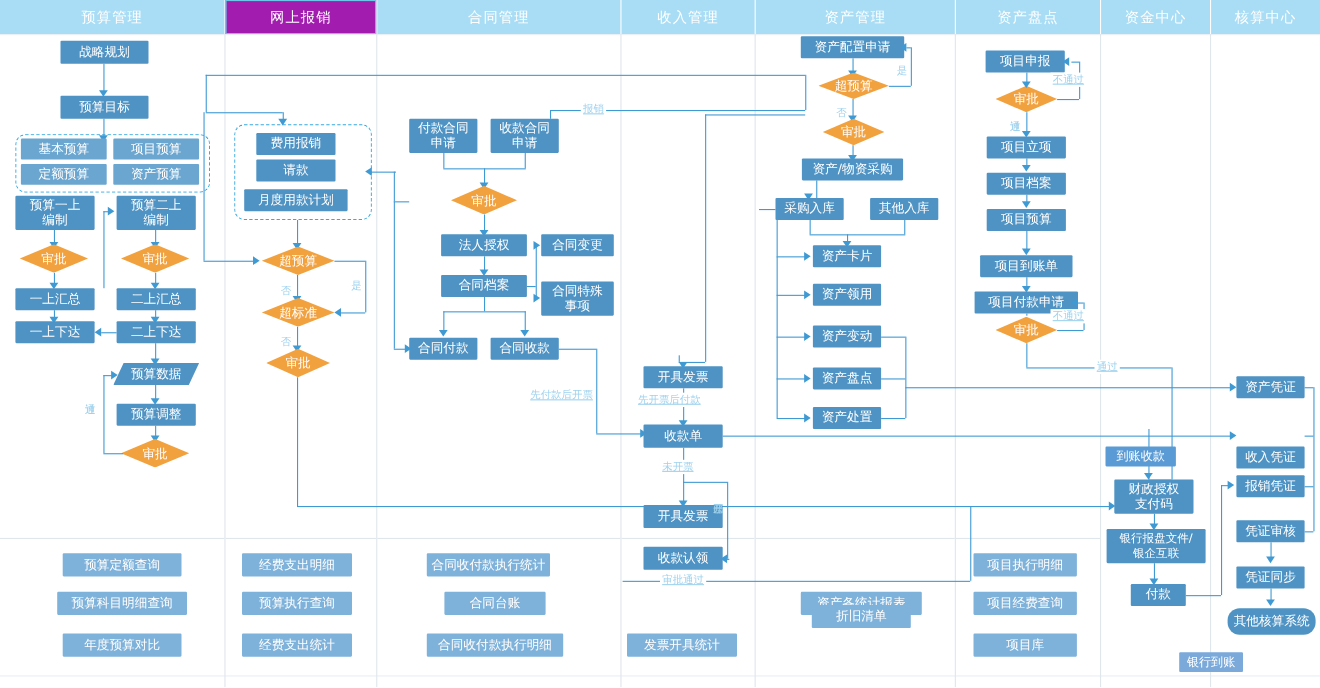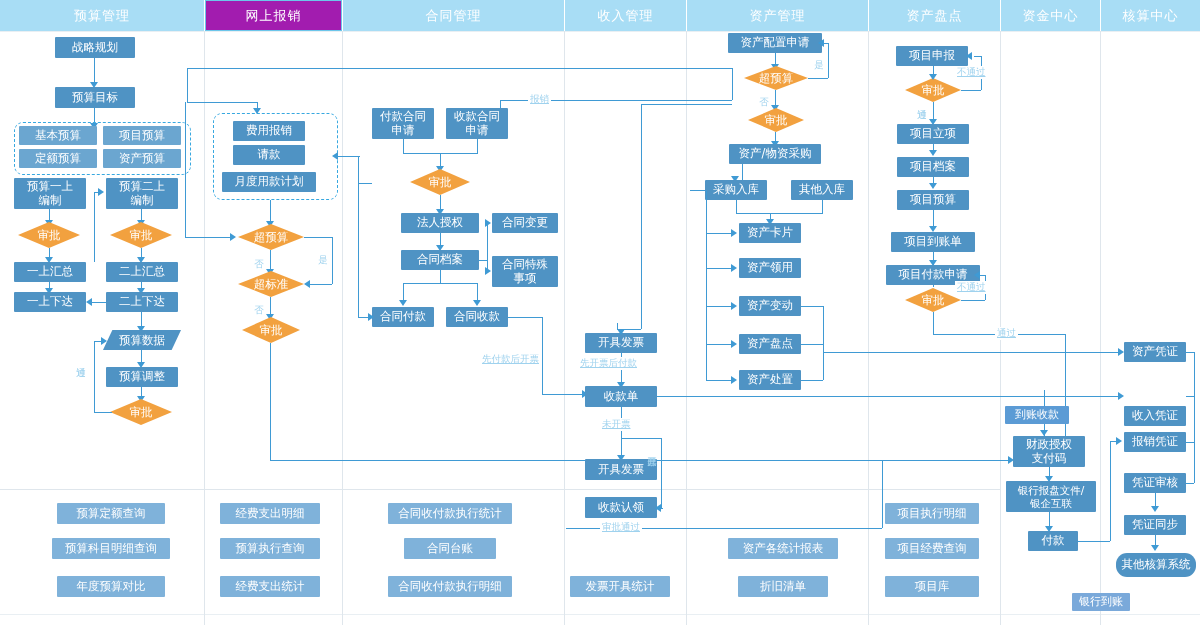--- a/index.html
+++ b/index.html
@@ -255,21 +255,21 @@
   <div class="h" style="left:358px;top:317px;width:14px;"></div>
   <div class="ar r" style="left:368px;top:313px;"></div>
 
   <div class="v" style="left:358px;top:156px;height:27px;"></div>
 
   <div class="h" style="left:508px;top:317px;width:34px;"></div>
   <div class="v" style="left:542px;top:317px;height:77px;"></div>
   <div class="h" style="left:542px;top:394px;width:42px;"></div>
   <div class="ar r" style="left:582px;top:390px;"></div>
 
-  <div class="box pale" style="left:388px;top:503px;width:124px;height:21px;">合同收付款执行统计</div>
+  <div class="box pale" style="left:388px;top:503px;width:112px;height:21px;">合同收付款执行统计</div>
   <div class="box pale" style="left:404px;top:538px;width:92px;height:21px;">合同台账</div>
   <div class="box pale" style="left:388px;top:576px;width:124px;height:21px;">合同收付款执行明细</div>
 
   <div class="box" style="left:585px;top:333px;width:72px;height:20px;">开具发票</div>
   <div class="v" style="left:621px;top:353px;height:32px;"></div>
   <div class="ar d" style="left:617px;top:382px;"></div>
   <div class="lbl" style="left:578px;top:357px;">先开票后付款</div>
   <div class="box" style="left:585px;top:386px;width:72px;height:21px;">收款单</div>
 
   <div class="v" style="left:621px;top:407px;height:52px;"></div>
@@ -358,21 +358,21 @@
   <div class="v" style="left:706px;top:190px;height:43px;"></div>
 
   <div class="h" style="left:801px;top:306px;width:22px;"></div>
   <div class="h" style="left:801px;top:344px;width:22px;"></div>
   <div class="h" style="left:801px;top:380px;width:22px;"></div>
   <div class="v" style="left:823px;top:306px;height:74px;"></div>
   <div class="h" style="left:823px;top:352px;width:299px;"></div>
   <div class="ar r" style="left:1118px;top:348px;"></div>
 
   <div class="box pale" style="left:728px;top:538px;width:110px;height:21px;">资产各统计报表</div>
-  <div class="box pale" style="left:738px;top:576px;width:90px;height:21px;">折旧清单</div>
+  <div class="box pale" style="left:738px;top:550px;width:90px;height:21px;">折旧清单</div>
 
   <div class="box" style="left:896px;top:46px;width:72px;height:20px;">项目申报</div>
   <div class="dia" style="left:905px;top:78px;width:56px;height:24px;">
       <span>审批</span>
     </div>
   <div class="v" style="left:933px;top:66px;height:10px;"></div>
   <div class="ar d" style="left:929px;top:74px;"></div>
   <div class="h" style="left:961px;top:90px;width:20px;"></div>
   <div class="v" style="left:981px;top:56px;height:34px;"></div>
   <div class="h" style="left:974px;top:56px;width:7px;"></div>

